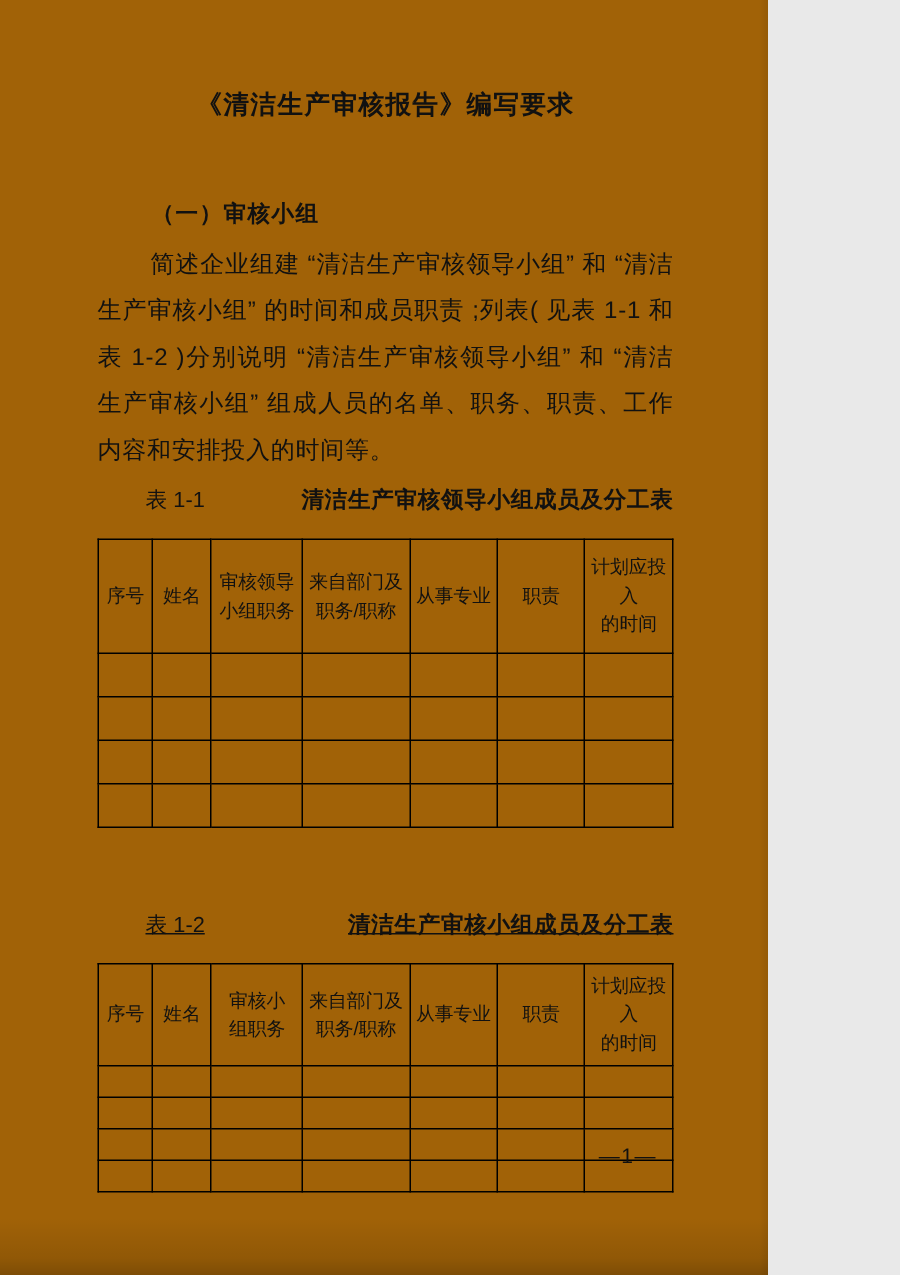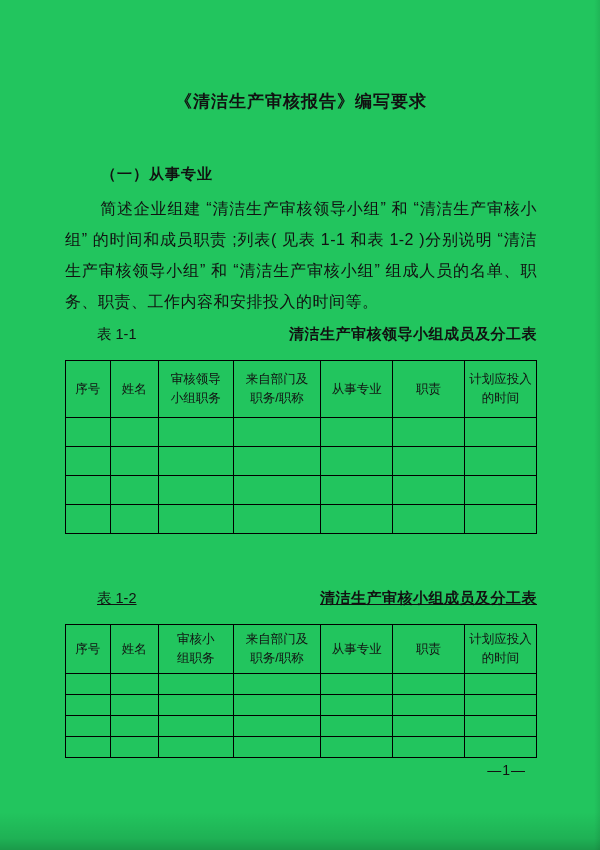--- a/index.html
+++ b/index.html
@@ -4,24 +4,24 @@
 <style>
   * { margin: 0; padding: 0; box-sizing: border-box; }
   html, body { width: 600px; height: 850px; }
   body {
     background: #e9e9e9;
     font-family: "Liberation Sans", "DejaVu Sans", sans-serif;
     color: #111;
   }
   .page {
     position: relative;
-    width: 600px;
+    width: 512px;
     height: 850px;
-    background: #22c55e;
-    padding: 90px 63px 0 65px;
+    background: #a16207;
+    padding: 58px 63px 0 65px;
     overflow: hidden;
   }
   
   .page::after {
     content: "";
     position: absolute;
     left: 0; right: 0; bottom: 0;
     height: 38px;
     background: linear-gradient(to bottom, rgba(0,0,0,0) 0%, rgba(0,0,0,0.10) 70%, rgba(0,0,0,0.22) 100%);
     pointer-events: none;
@@ -109,21 +109,21 @@
   }
 </style>
 </head>
 <body>
 
 <div class="page">
 
   <h1 class="doc-title">《清洁生产审核报告》编写要求</h1>
 
 
-  <h3 class="h-level2">（一）从事专业</h3>
+  <h3 class="h-level2">（一）审核小组</h3>
 
   <p class="body-para">简述企业组建 “清洁生产审核领导小组” 和 “清洁生产审核小组” 的时间和成员职责 ;列表( 见表 1-1 和表 1-2 )分别说明 “清洁生产审核领导小组” 和 “清洁生产审核小组” 组成人员的名单、职务、职责、工作内容和安排投入的时间等。</p>
 
   <div class="table-caption">
     <span class="tbl-label">表 1-1</span>
     <span class="tbl-title">清洁生产审核领导小组成员及分工表</span>
   </div>
 
   <table class="grid-table t1">
     <colgroup>

